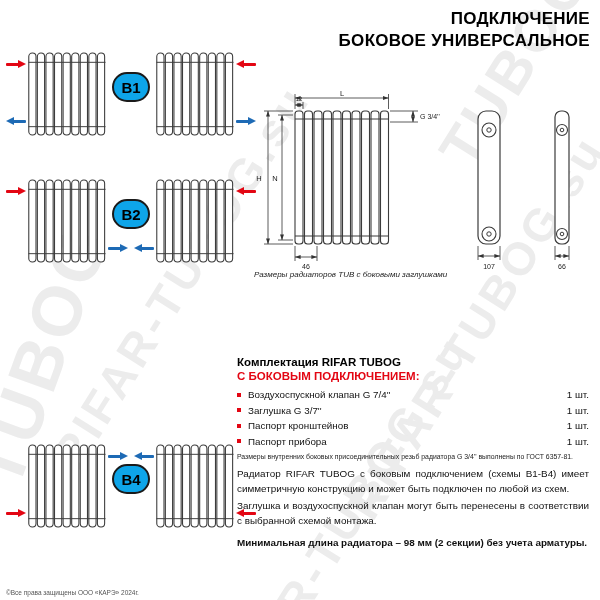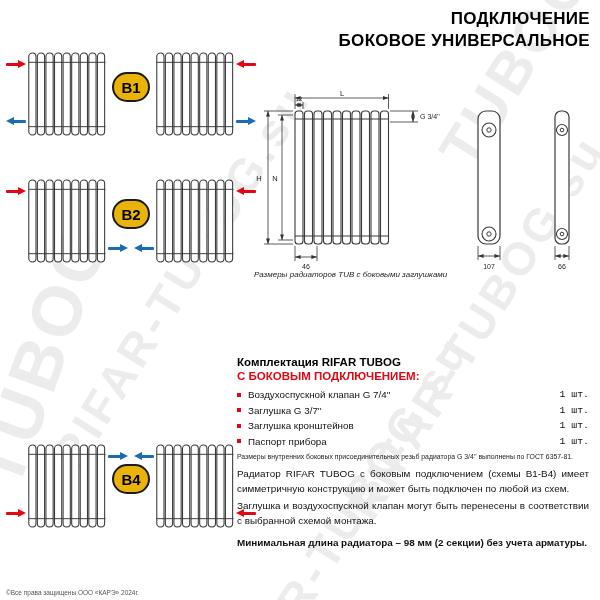--- a/index.html
+++ b/index.html
@@ -22,21 +22,21 @@
   .title { top:8px; right:10px; text-align:right; font-weight:700; font-size:17px;
            line-height:1.3; letter-spacing:.3px; color:#000; }
 
   
   .scheme-row { position:absolute; left:28px; width:232px; height:96px;
                 display:flex; align-items:center; z-index:1; }
   .rad-wrap { position:relative; width:78px; height:86px; flex:0 0 auto; }
   .rad { width:78px; height:86px; display:block; }
   .scheme-label { width:38px; height:30px; margin:0 6px 14px 6px; border:2px solid #1a1a1a;
                   border-radius:15px; display:flex; align-items:center; justify-content:center;
-                  font-weight:700; font-size:15px; background:#eab308; }
+                  font-weight:700; font-size:15px; background:#0ea5e9; }
   .arrow { position:absolute; width:20px; height:10px; z-index:2; }
   .arrow::before { content:""; position:absolute; left:0; top:4px; width:13px; height:2.6px;
                    background:currentColor; border-radius:1px; }
   .arrow::after { content:""; position:absolute; left:12px; top:0.6px; width:0; height:0;
                   border-left:8px solid currentColor; border-top:4.4px solid transparent;
                   border-bottom:4.4px solid transparent; }
   .dir-left { transform:scaleX(-1); }
   .red  { color:var(--supply,#e30613); }
   .blue { color:var(--return_,#1d6ab5); }
   .pos-tl { top:8px; left:-22px; }   .pos-bl { bottom:11px; left:-22px; }
@@ -48,21 +48,21 @@
   .drawing text { font-family:"Liberation Sans","DejaVu Sans",sans-serif; fill:#222; }
   .drawing-caption { left:254px; top:270px; font-size:8px; font-style:italic; color:#222; }
 
   
   .kit { left:237px; top:356px; width:352px; }
   .kit-title { font-size:11.5px; font-weight:700; color:#000; }
   .kit-sub { font-size:11.5px; font-weight:700; color:var(--supply,#e30613);
              margin-top:2px; margin-bottom:7px; }
   .kit-item { display:flex; align-items:center; font-size:9.8px; margin-bottom:4.5px; color:#111; }
   .kit-bullet { width:4px; height:4px; background:var(--supply,#e30613); margin-right:7px; flex:0 0 auto; }
-  .kit-qty { margin-left:auto;font-family:Liberation Mono, monospace; }
+  .kit-qty { margin-left:auto; }
   .kit-note { font-size:6.9px; margin-top:6px; color:#222; }
 
   
   .desc { left:237px; top:467px; width:352px; font-size:9.9px; line-height:1.5;
           text-align:justify; color:#111; }
   .desc p { margin-bottom:2px; }
   .desc .min { font-weight:700; margin-top:8px; }
 
   .footer { left:6px; bottom:4px; font-size:6.5px; color:#555; }
 </style>
@@ -245,21 +245,21 @@
       <span>Воздухоспускной клапан G 7/4''</span>
       <span class="kit-qty">1 шт.</span>
     </div>
     <div class="kit-item">
       <span class="kit-bullet"></span>
       <span>Заглушка G 3/7''</span>
       <span class="kit-qty">1 шт.</span>
     </div>
     <div class="kit-item">
       <span class="kit-bullet"></span>
-      <span>Заглушка кронштейнов</span>
+      <span>Паспорт кронштейнов</span>
       <span class="kit-qty">1 шт.</span>
     </div>
     <div class="kit-item">
       <span class="kit-bullet"></span>
       <span>Паспорт прибора</span>
       <span class="kit-qty">1 шт.</span>
     </div>
 
     <div class="kit-note">Размеры внутренних боковых присоединительных резьб радиатора G 3/4'' выполнены по ГОСТ 6357-81.</div>
   </div>

